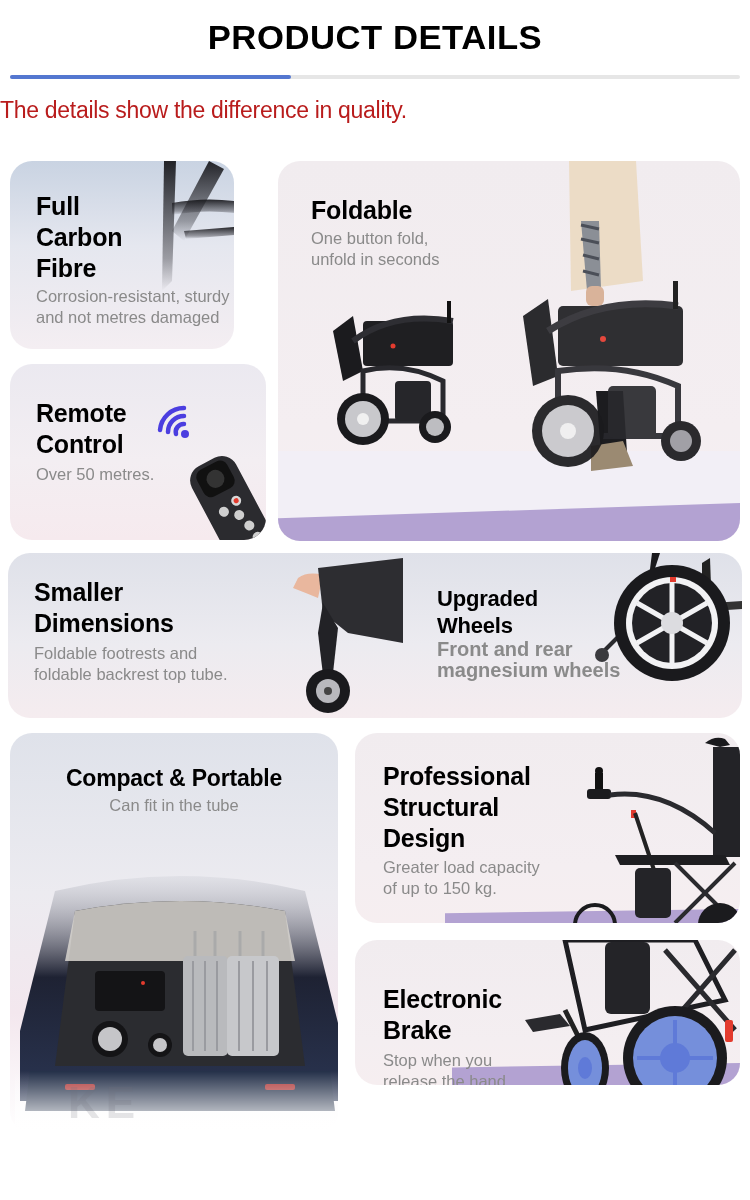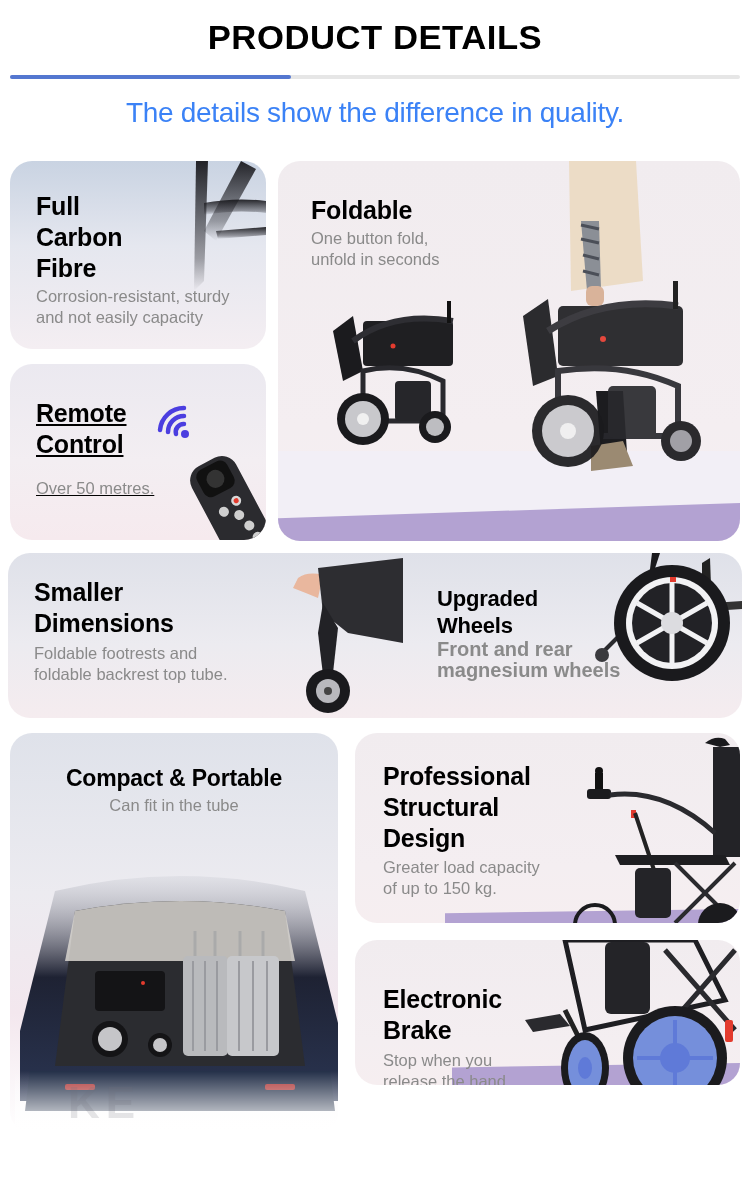--- a/index.html
+++ b/index.html
@@ -7,22 +7,22 @@
   body { position: relative; font-family: "Liberation Sans", sans-serif; }
 
   .title {
     position: absolute; left: 0; top: 18px; width: 750px; text-align: center;
     font-family: "Liberation Sans", sans-serif; font-weight: 700; font-size: 34px;
     letter-spacing: 0.5px; color: #000; transform: scaleX(1.02);
   }
   .progress-track { position: absolute; left: 10px; top: 75px; width: 730px; height: 4px; background: #e6e6e6; border-radius: 2px; }
   .progress-fill { position: absolute; left: 0; top: 0; height: 4px; border-radius: 2px; }
   .subtitle {
-    position: absolute; left: 0; top: 97px; width: 750px; text-align: center;
-    font-size: 28px; color: #3b82f6; letter-spacing: -0.3px;
+    position: absolute; left: 0; top: 97px; width: 750px; text-align: left;
+    font-size: 23px; color: #b91c1c; letter-spacing: -0.3px;
   }
 
   .card { position: absolute; border-radius: 22px; overflow: hidden; }
   .card h2 { font-family: "Liberation Sans", sans-serif; font-weight: 700; color: #000; font-size: 25px; line-height: 31px; letter-spacing: -0.2px; position: relative; z-index: 3; }
   .card p { font-size: 16.5px; line-height: 21px; color: #8a8a8a; position: relative; z-index: 3; }
   .txt { position: absolute; z-index: 3; }
 
   .g-blue { background: linear-gradient(180deg, #c9d3e2 0%, #e5e7ef 45%, #f4eef2 100%); }
   .g-pink { background: linear-gradient(180deg, #ebe9f0 0%, #f3eef2 55%, #f6eaee 100%); }
   .g-warm { background: linear-gradient(180deg, #f1ecef 0%, #f4eef1 70%, #f6eef0 100%); }
@@ -34,46 +34,46 @@
 </style>
 </head>
 <body>
 
 <div class="title">PRODUCT DETAILS</div>
 <div class="progress-track" style="background: rgb(230, 230, 230);">
   <div class="progress-fill" id="pfill" style="width: 38.5%; background: rgb(84, 119, 208);"></div>
 </div>
 <div class="subtitle">The details show the difference in quality.</div>
 
-<div class="card g-blue" style="left:10px; top:161px; width:256px; height:188px;">
+<div class="card g-blue" style="left:10px; top:161px; width:224px; height:188px;">
   <div style="position:absolute; right:0; top:0; width:120px; height:150px; z-index:1;">
     <svg width="120" height="150" viewBox="0 0 120 150">
       <defs>
           <linearGradient id="fade1" x1="0" y1="0" x2="0" y2="1">
             <stop offset="0" stop-color="#1a1a1e" stop-opacity="0.95"></stop>
             <stop offset="0.75" stop-color="#2a2a30" stop-opacity="0.4"></stop>
             <stop offset="1" stop-color="#2a2a30" stop-opacity="0"></stop>
           </linearGradient>
         </defs>
       <path d="M50 0 L62 0 L58 120 L48 130 Z" fill="url(#fade1)"></path>
       <path d="M95 0 L110 8 L70 80 L58 70 Z" fill="url(#fade1)"></path>
       <path d="M58 42 Q90 36 120 40 L120 52 Q90 48 58 54 Z" fill="url(#fade1)"></path>
       <path d="M70 70 L120 66 L120 74 L72 78 Z" fill="url(#fade1)"></path>
     </svg>
   </div>
   <div class="txt" style="left:26px; top:30px;">
     <h2><span>Full</span><br><span>Carbon</span><br><span>Fibre</span></h2>
-    <p style="margin-top:2px;"><span>Corrosion-resistant, sturdy</span><br><span>and not easily capacity</span></p>
+    <p style="margin-top:2px;"><span>Corrosion-resistant, sturdy</span><br><span>and not metres damaged</span></p>
   </div>
 </div>
 
 <div class="card g-pink" style="left:10px; top:364px; width:256px; height:176px;">
-  <div class="txt" style="left:26px; top:34px;text-decoration:underline;">
+  <div class="txt" style="left:26px; top:34px;">
     <h2><span>Remote</span><br><span>Control</span></h2>
-    <p style="margin-top:18px;">Over 50 metres.</p>
+    <p style="margin-top:4px;">Over 50 metres.</p>
   </div>
   <div style="position:absolute; left:146px; top:40px; z-index:3;">
     <svg width="40" height="40" viewBox="0 0 40 40">
       <g fill="none" stroke="#4b3ee0" stroke-width="4.5" stroke-linecap="round">
         <path d="M4 26 A24 24 0 0 1 28 4"></path>
         <path d="M12 28 A16 16 0 0 1 28 12"></path>
         <path d="M20 30 A8 8 0 0 1 28 20"></path>
       </g>
       <circle cx="29" cy="30" r="4" fill="#4b3ee0"></circle>
     </svg>

